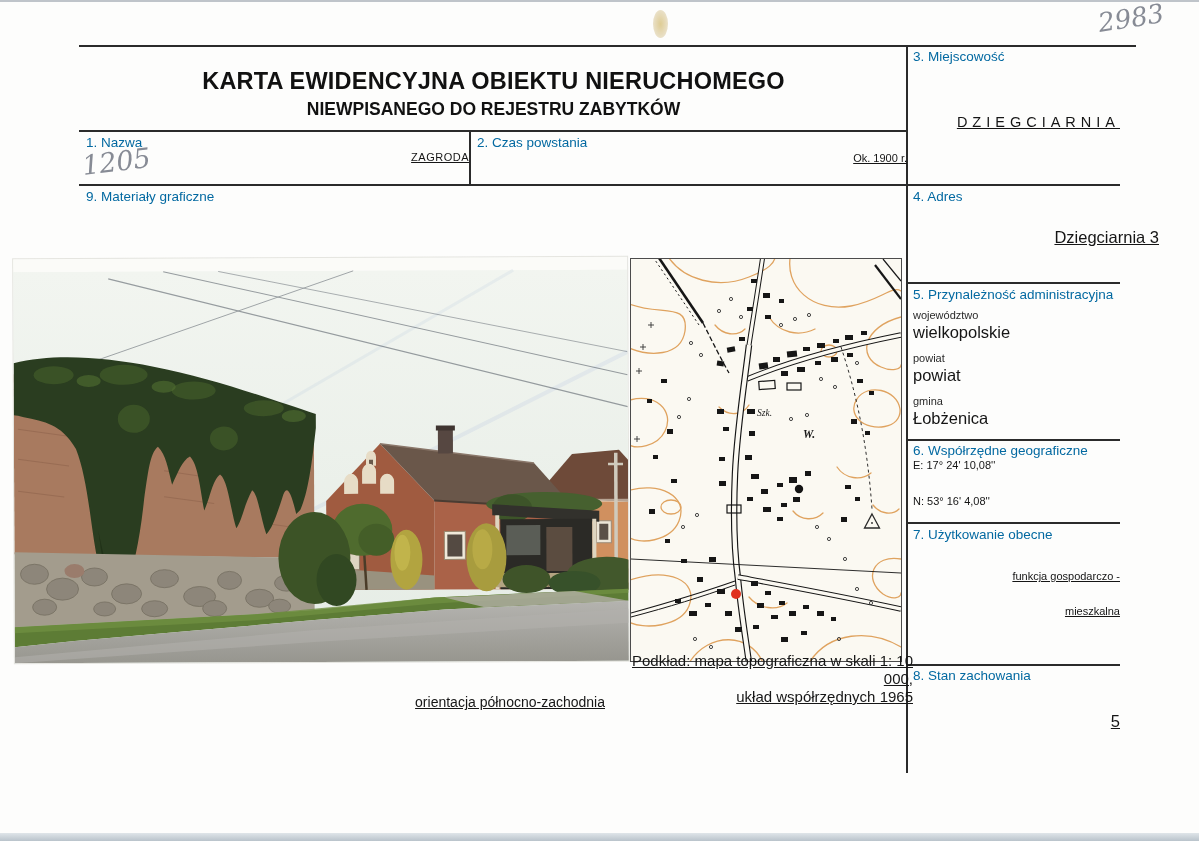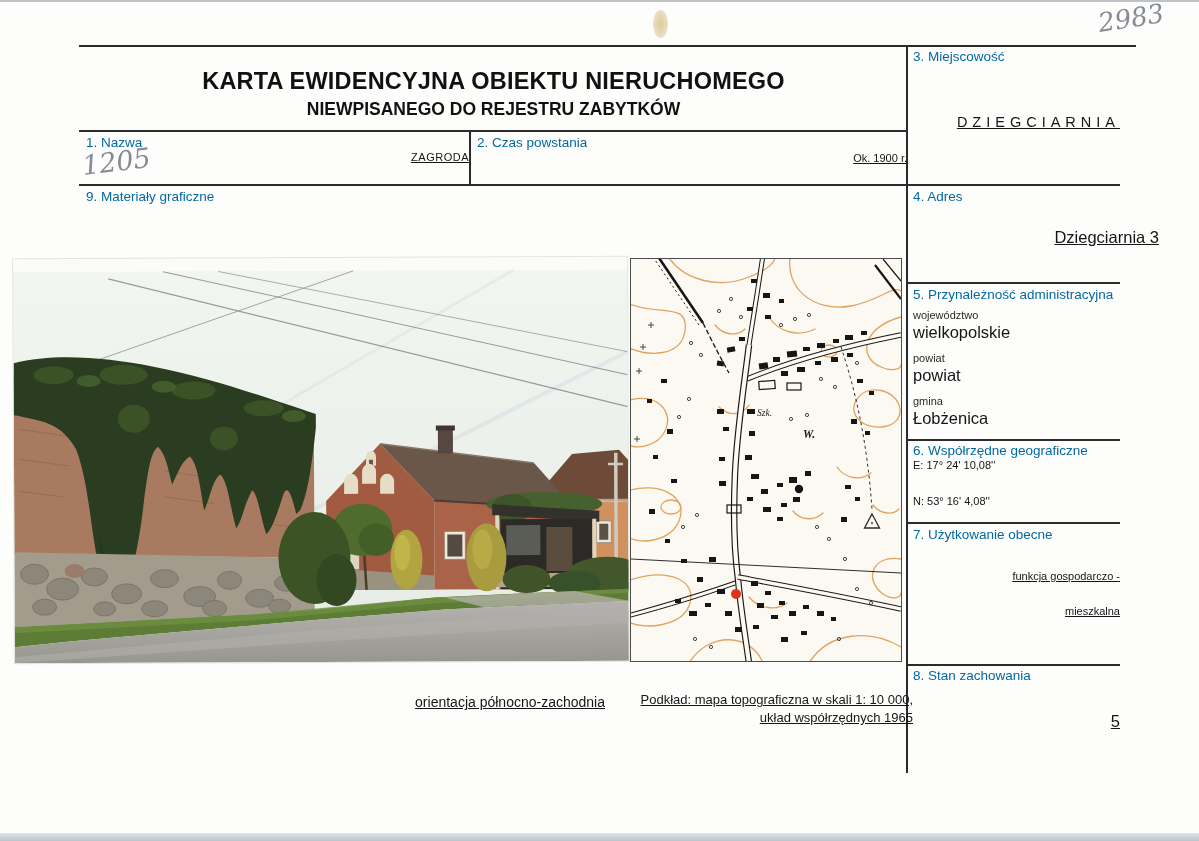--- a/index.html
+++ b/index.html
@@ -418,18 +418,18 @@
       <circle cx="105" cy="335" r="5" fill="#e0311f"></circle>
       <path d="M241,255 L248.5,269 L233.5,269 Z" fill="none" stroke="#2a2a2a" stroke-width="1.3"></path>
       <circle cx="241" cy="264" r=".9" fill="#2a2a2a"></circle>
 
       <text x="126" y="157" font-size="9.5" font-style="italic" fill="#1a1a1a" font-family="Liberation Serif, serif">Szk.</text>
       <text x="172" y="179" font-size="11.5" font-style="italic" font-weight="bold" fill="#1a1a1a" font-family="Liberation Serif, serif">W.</text>
     </svg>
   </div>
 
   <div class="caption ctr" style="left:90px;top:694px;width:515px;">orientacja północno-zachodnia</div>
-  <div class="caption ctr" style="left:613px;top:691px;width:300px;font-size:13px;line-height:18px;">
+  <div class="caption ctr" style="left:613px;top:652px;width:300px;font-size:15px;line-height:18px;">
     <div>Podkład: mapa topograficzna w skali 1: 10 000,</div>
     <div>układ współrzędnych 1965</div>
   </div>
 
 </div>
 
 </body></html>

